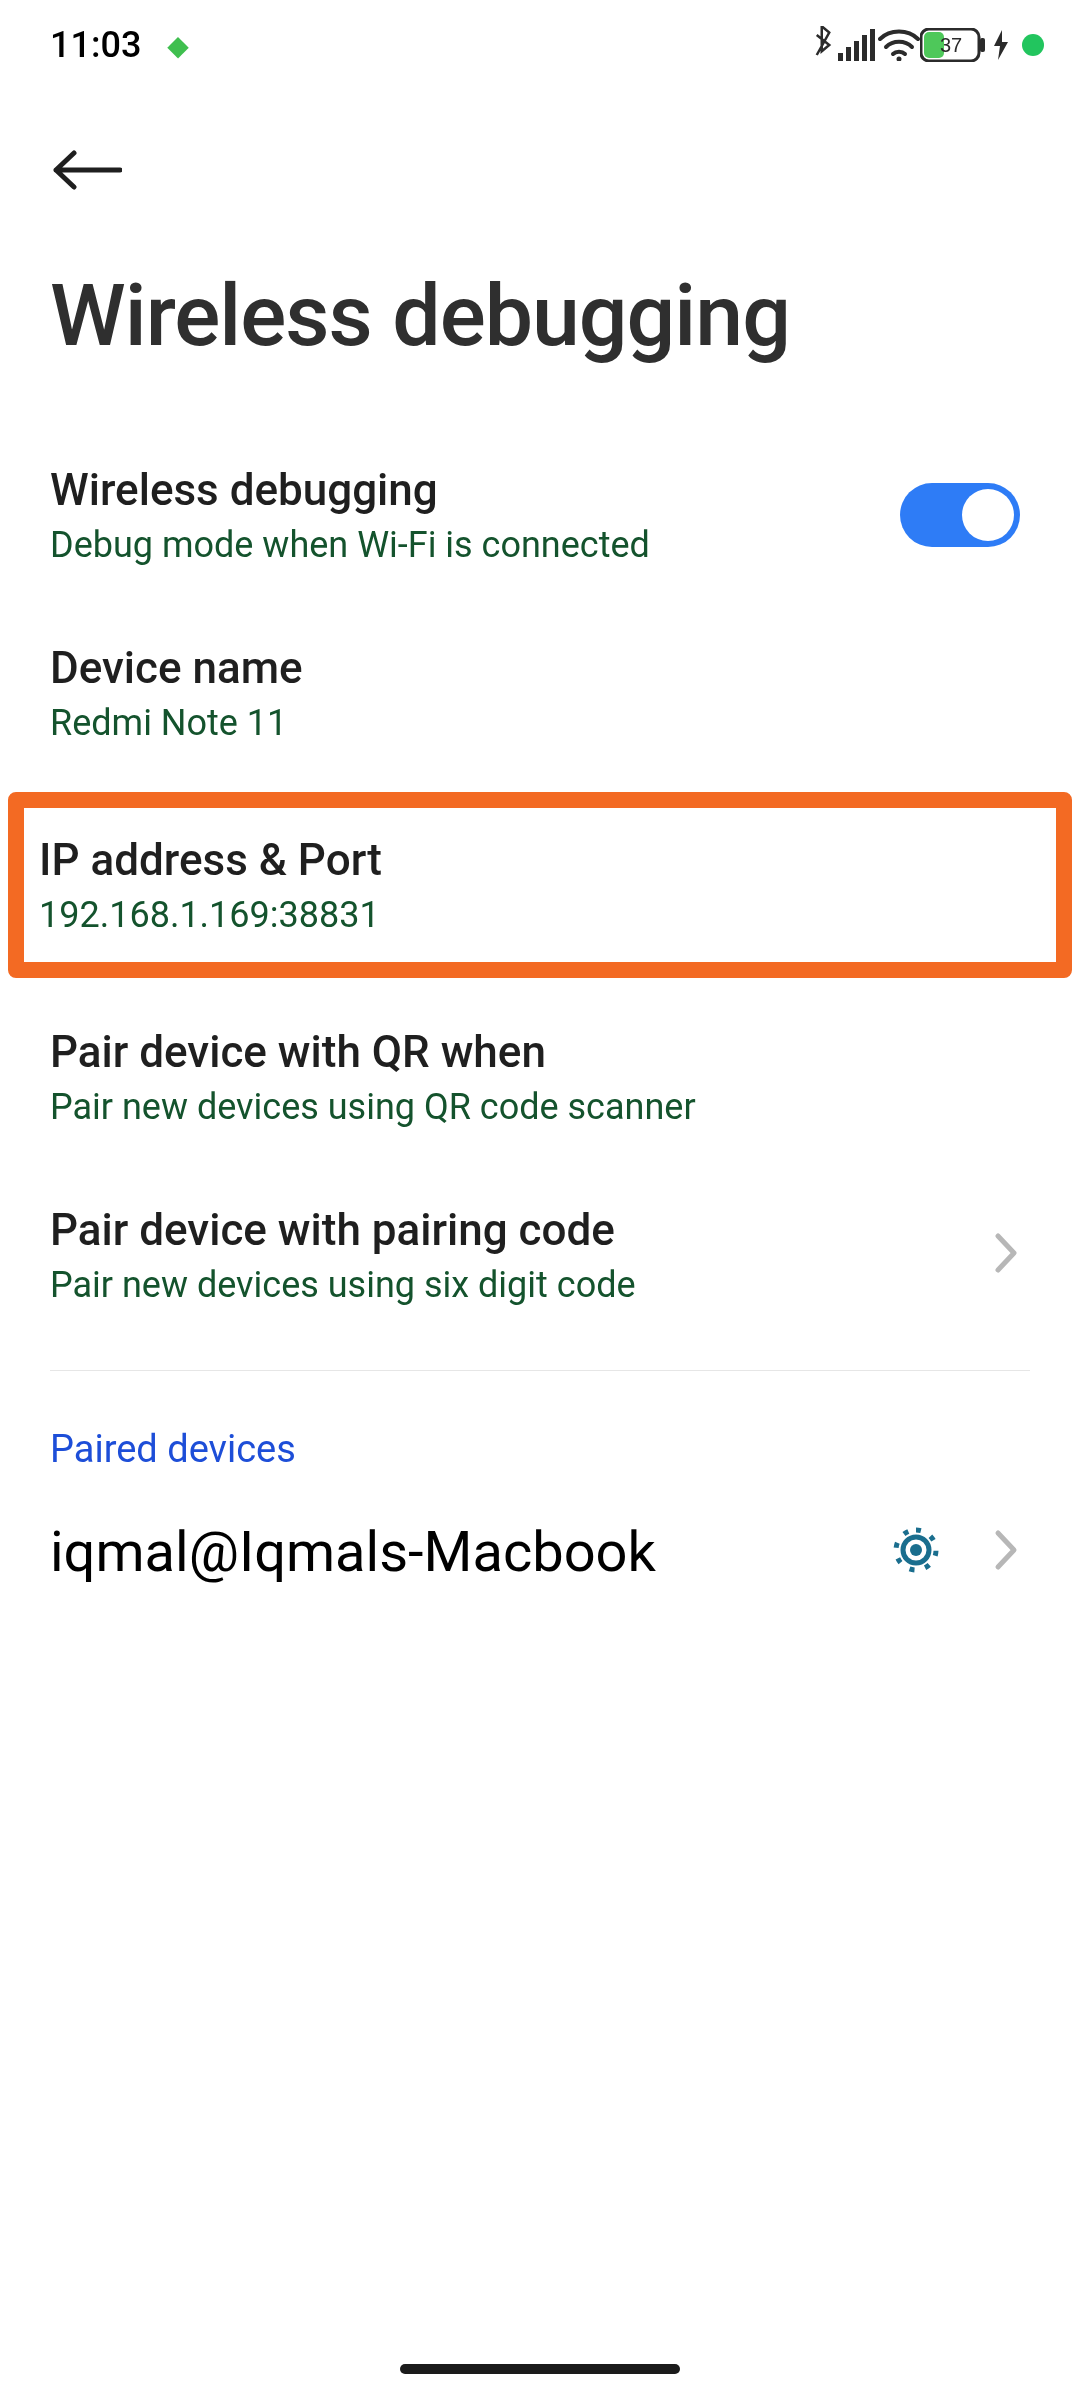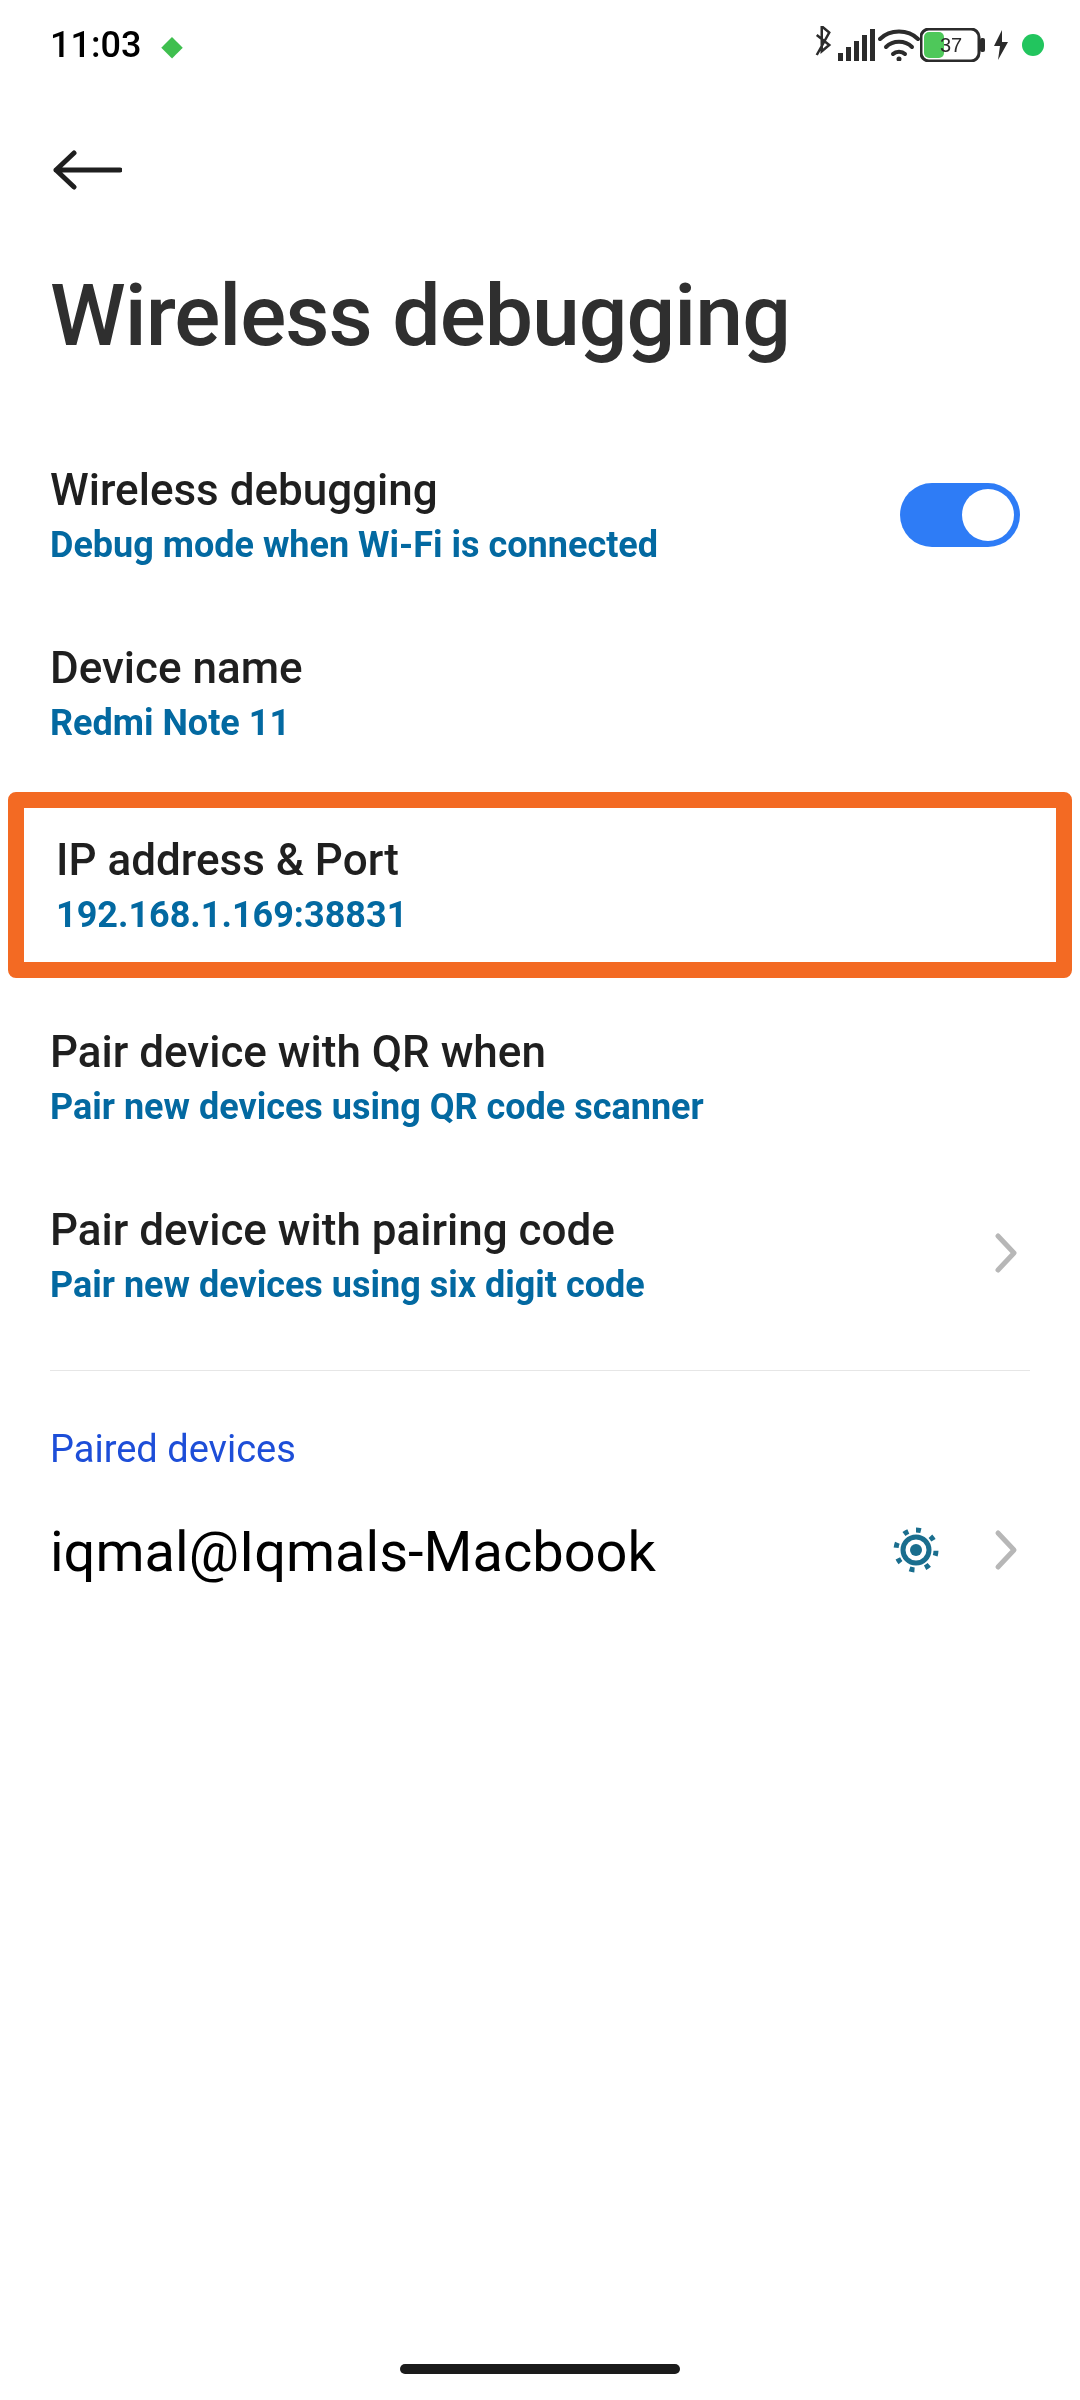--- a/index.html
+++ b/index.html
@@ -17,21 +17,21 @@
     .status-bar {
       height: 90px;
       display: flex;
       align-items: center;
       justify-content: space-between;
       padding: 0 36px 0 50px;
       font-size: 36px;
       font-weight: 500;
       color: #000;
     }
-    .status-left { display: flex; align-items: center; gap: 20px; }
+    .status-left { display: flex; align-items: center; gap: 26px; }
     .status-left .dot { color: #3fbf4f; font-size: 28px; }
     .status-right { display: flex; align-items: center; gap: 0; }
     .status-right svg { display: block; }
     .battery-wrap { display: flex; align-items: center; gap: 6px; }
     .lightning { font-size: 28px; color: #000; }
     .green-dot { width: 22px; height: 22px; border-radius: 50%; background: #22c55e; display: inline-block; margin-left: 6px; }
 
     
     .nav-area { padding: 50px 50px 10px 50px; }
     .back-btn { width: 80px; height: 60px; display: flex; align-items: center; justify-content: flex-start; cursor: pointer; }
@@ -54,22 +54,22 @@
       cursor: pointer;
     }
     .row .texts { display: flex; flex-direction: column; gap: 8px; }
     .row .title {
       font-size: 44px;
       font-weight: 500;
       color: #1f1f1f;
     }
     .row .sub {
       font-size: 36px;
-      font-weight: 700;
-      color: #0369a1;
+      font-weight: 400;
+      color: #14532d;
     }
 
     
     .toggle {
       width: 120px; height: 64px; border-radius: 40px;
       background: #2e7cf6;
       position: relative;
       flex-shrink: 0;
     }
     .toggle .knob {
@@ -77,21 +77,21 @@
       width: 52px; height: 52px; border-radius: 50%;
       background: #fff;
     }
 
     
     .highlight-wrap {
       margin: 10px 8px;
       border: 16px solid #f36a23;
       border-radius: 8px;
     }
-    .highlight-wrap .row { padding: 26px 60px 26px 15px; margin-left: 17px; }
+    .highlight-wrap .row { padding: 26px 60px 26px 15px; }
 
     .chevron {
       flex-shrink: 0; margin-left: 20px;
     }
 
     .divider {
       height: 1px; background: #e6e6e6; margin: 26px 50px;
     }
 
     .section-label {

